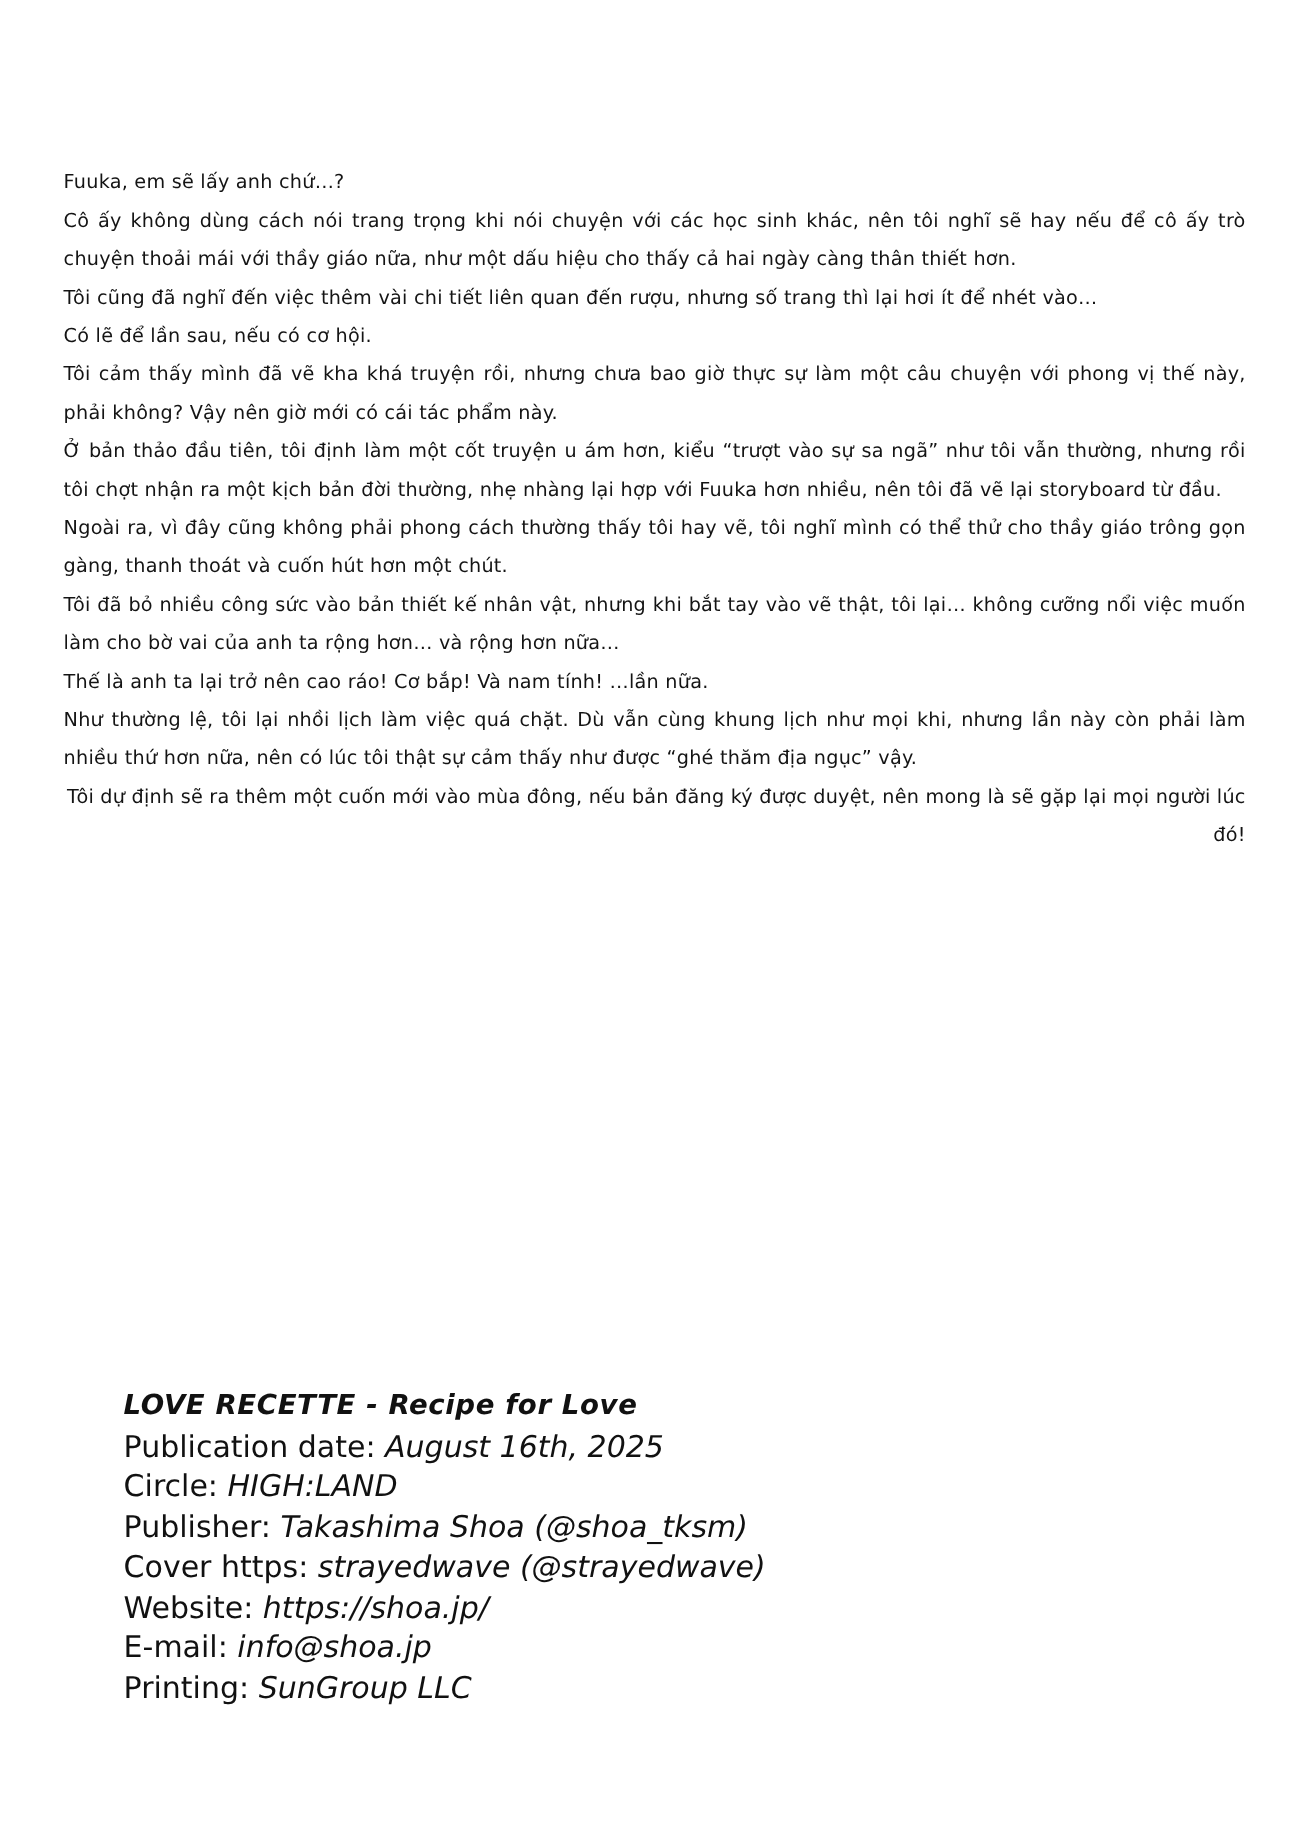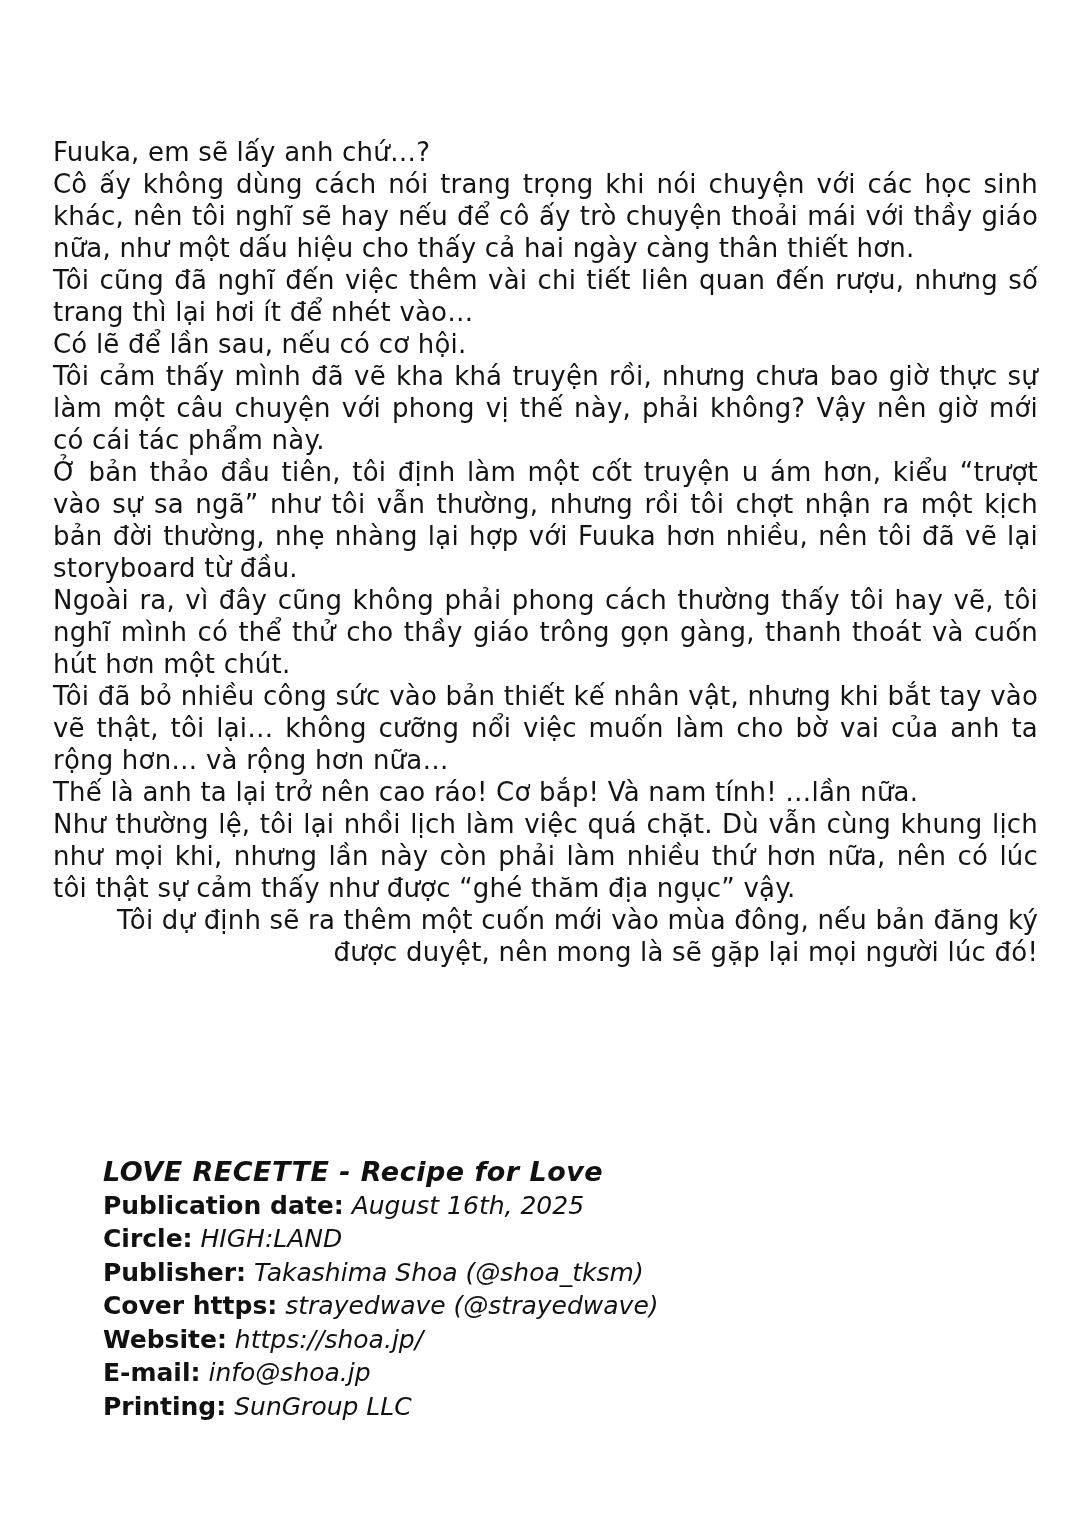--- a/index.html
+++ b/index.html
@@ -14,21 +14,21 @@
     background: #ffffff;
     overflow: hidden;
     font-family: "DejaVu Sans", sans-serif;
     color: #141414;
   }
   .afterword {
     position: absolute;
     left: 53px;
     top: 136px;
     width: 985px;
-    font-size: 26px;
+    font-size: 16px;
     line-height: 32px;
     text-align: justify;
     letter-spacing: 0.2px;
   }
   .afterword p {
     margin: 0;
   }
   .afterword p:last-child {
     text-align: right;
   }
@@ -36,25 +36,25 @@
     position: absolute;
     left: 103px;
     top: 1155px;
     font-size: 25px;
     line-height: 33.5px;
     color: #111111;
   }
   .colophon-title {
     font-weight: bold;
     font-style: italic;
-    font-size: 27px;
+    font-size: 23px;
     letter-spacing: 0.5px;
   }
   .colophon-row .label {
-    font-weight: bold;
+    font-weight: normal;
   }
   .colophon-row .value {
     font-weight: normal;
     font-style: italic;
   }
 </style>
 </head>
 <body>
 
 <div class="page">

